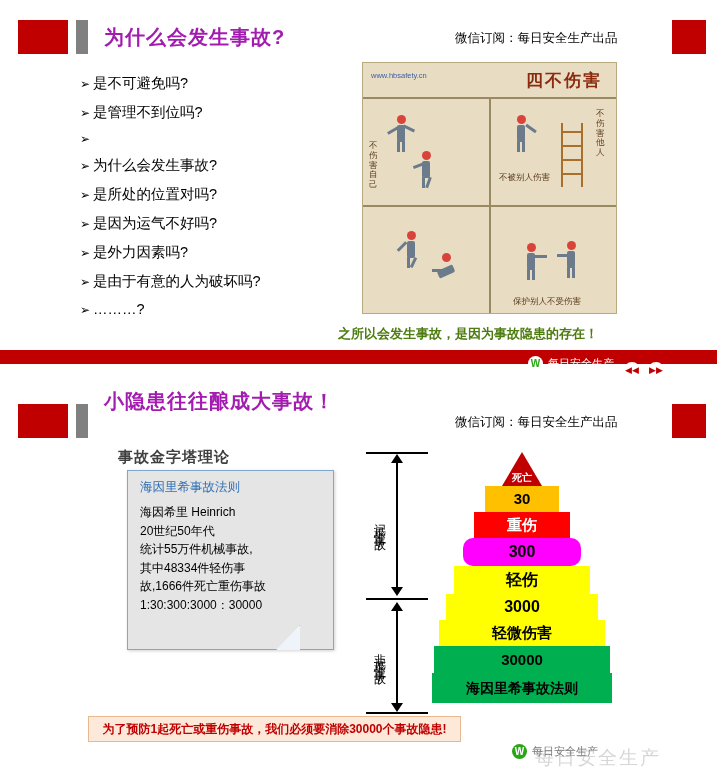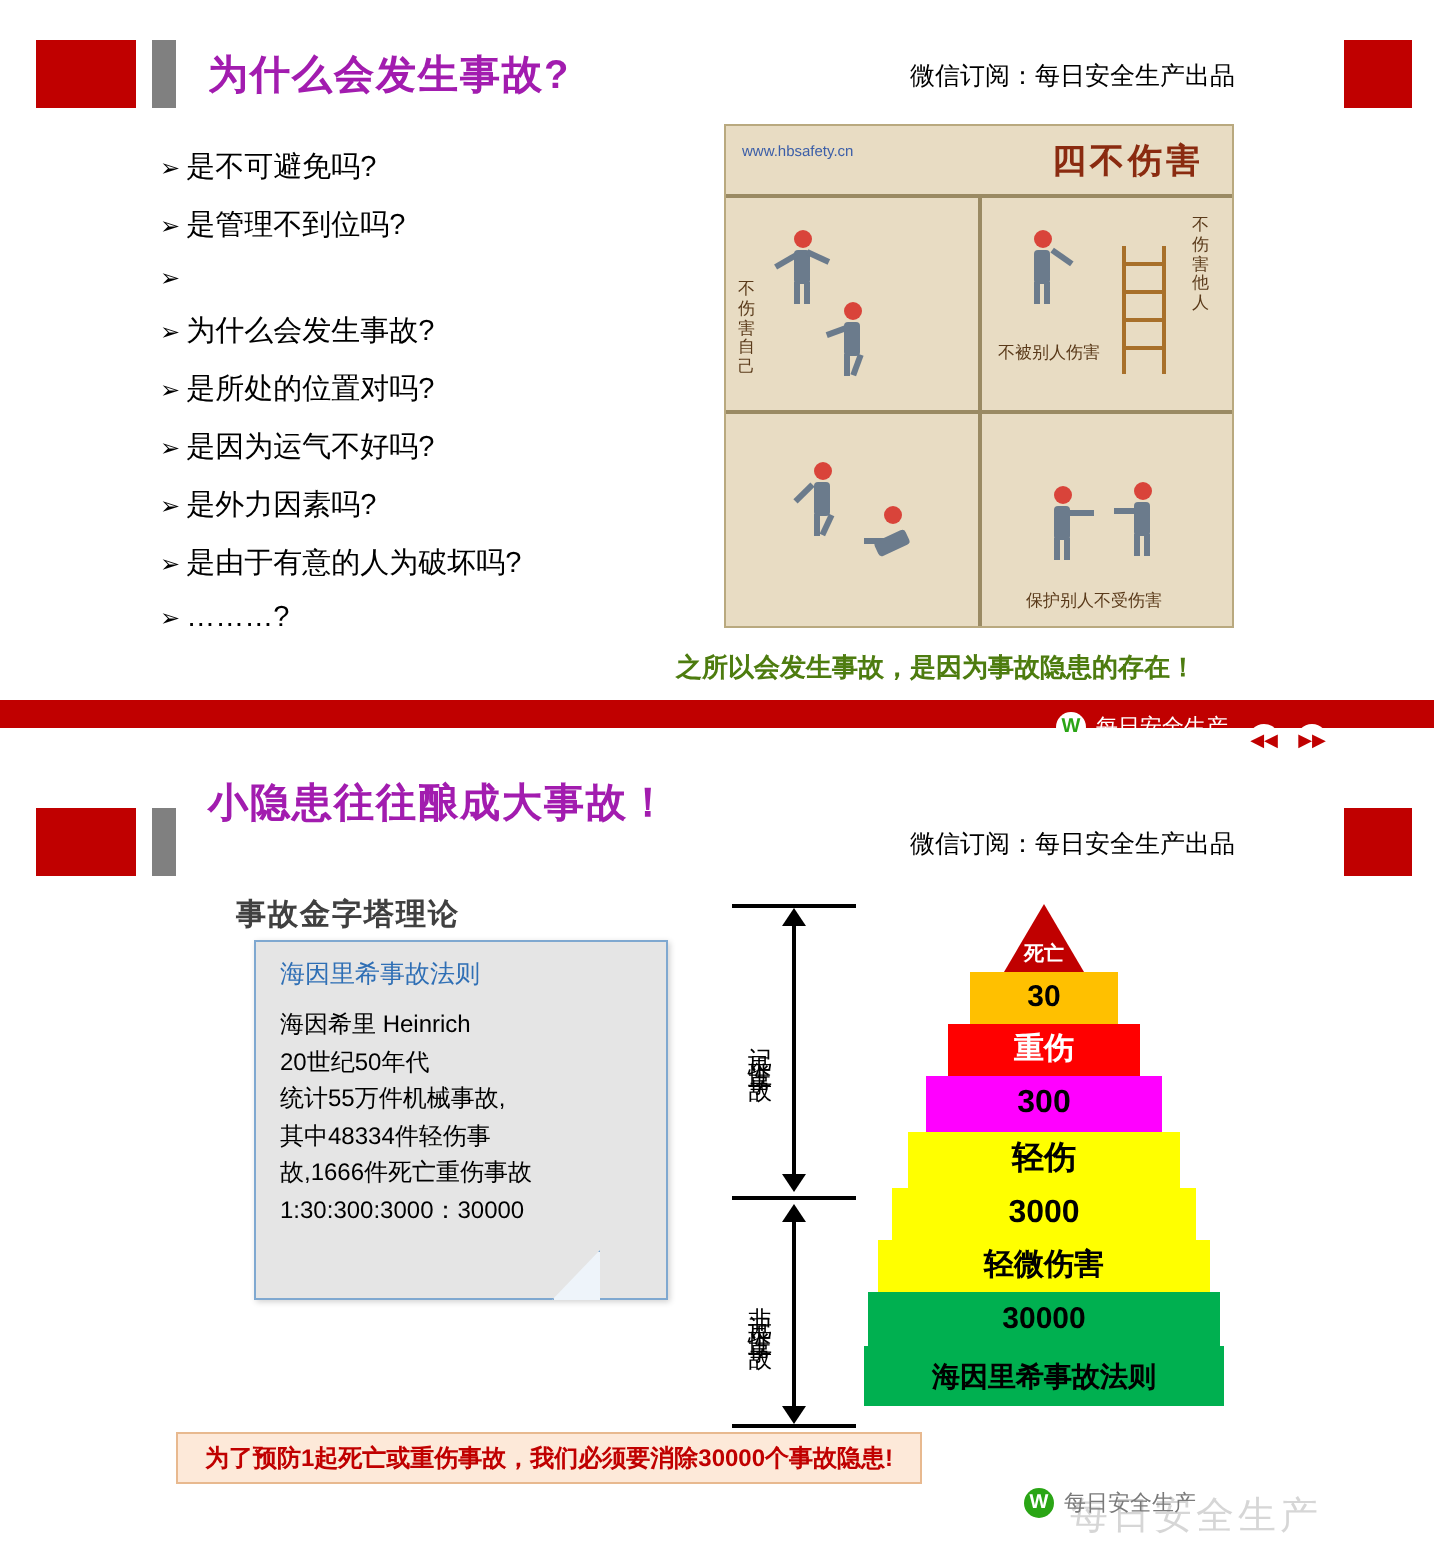--- a/index.html
+++ b/index.html
@@ -506,21 +506,21 @@
     <div class="vlabel" style="left:5px; top:158px; height:92px;">非记录性事故</div>
   </div>
 
   <div class="pyramid">
     <div class="ptier" style="top:0px; width:0; height:0; border-left:20px solid transparent; border-right:20px solid transparent; border-bottom:34px solid #c00000; background:transparent;"></div>
     <div class="ptier" style="top:18px; width:48px; height:16px; background:transparent; color:#ffffff; font-size:10px; z-index:2;">死亡</div>
 
     <div class="ptier" style="top:34px; width:74px; height:26px; background:#ffc000; font-size:15px;">30</div>
     <div class="ptier" style="top:60px; width:96px; height:26px; background:#ff0000; color:#ffffff; font-size:15px;">重伤</div>
 
-    <div class="ptier" style="top:86px; width:118px; height:28px; background:#ff00ff; font-size:16px;">300</div>
+    <div class="ptier" style="top:86px; width:118px; height:28px; background:#ff00ff; font-size:16px;border-radius:10px;">300</div>
     <div class="ptier" style="top:114px; width:136px; height:28px; background:#ffff00; font-size:16px;">轻伤</div>
 
     <div class="ptier" style="top:142px; width:152px; height:26px; background:#ffff00; font-size:16px;">3000</div>
     <div class="ptier" style="top:168px; width:166px; height:26px; background:#ffff00; font-size:15px;">轻微伤害</div>
 
     <div class="ptier" style="top:194px; width:176px; height:27px; background:#00b050; font-size:15px;">30000</div>
     <div class="ptier" style="top:221px; width:180px; height:30px; background:#00b050; font-size:14px;">海因里希事故法则</div>
   </div>
 
   <div class="bottom-banner">为了预防1起死亡或重伤事故，我们必须要消除30000个事故隐患!</div>

